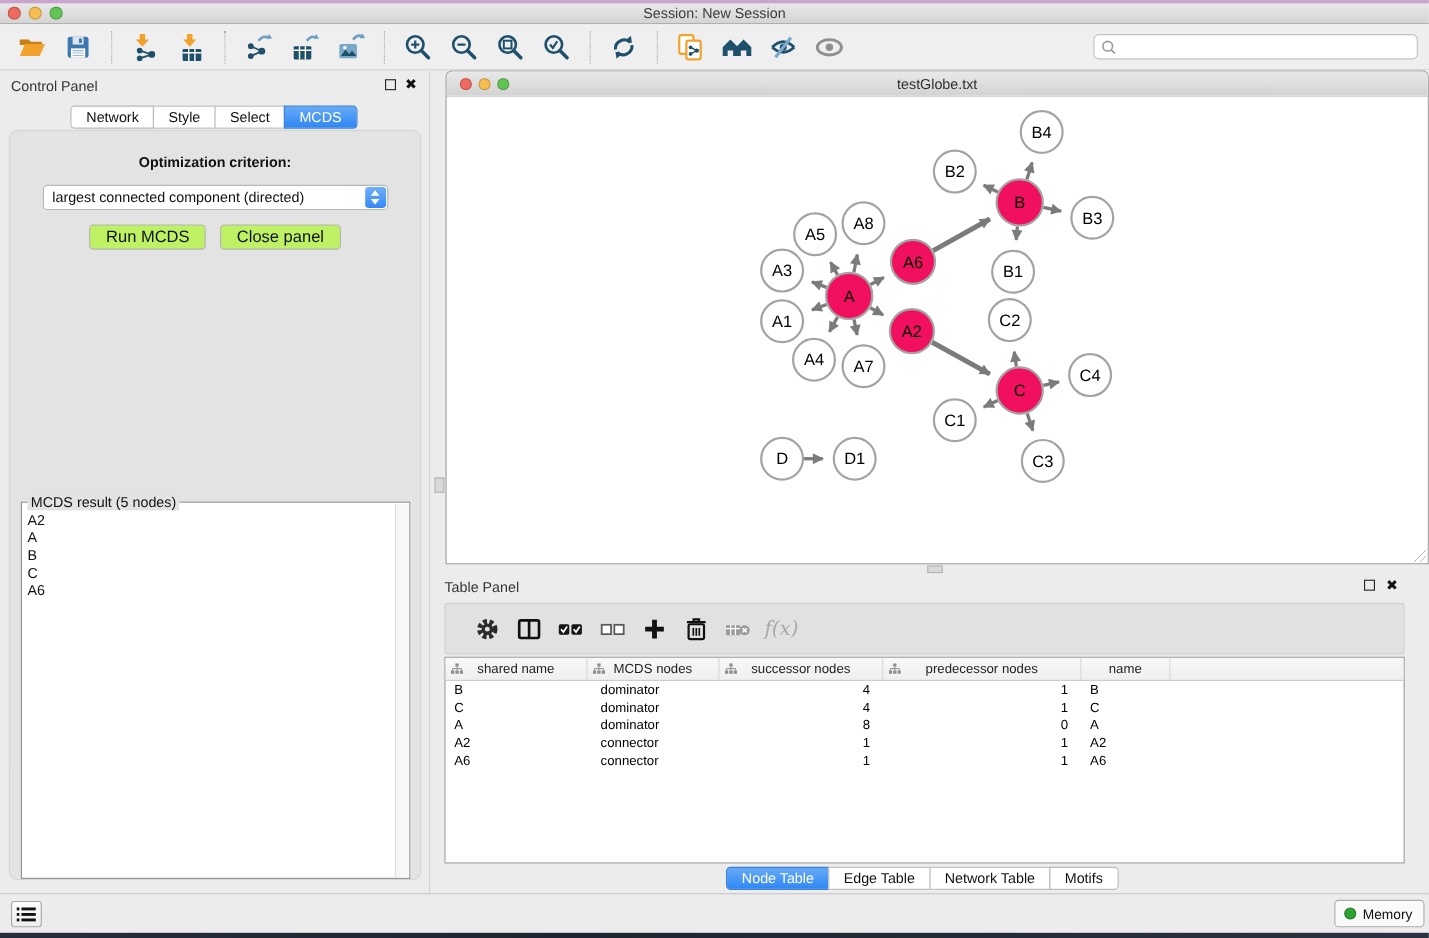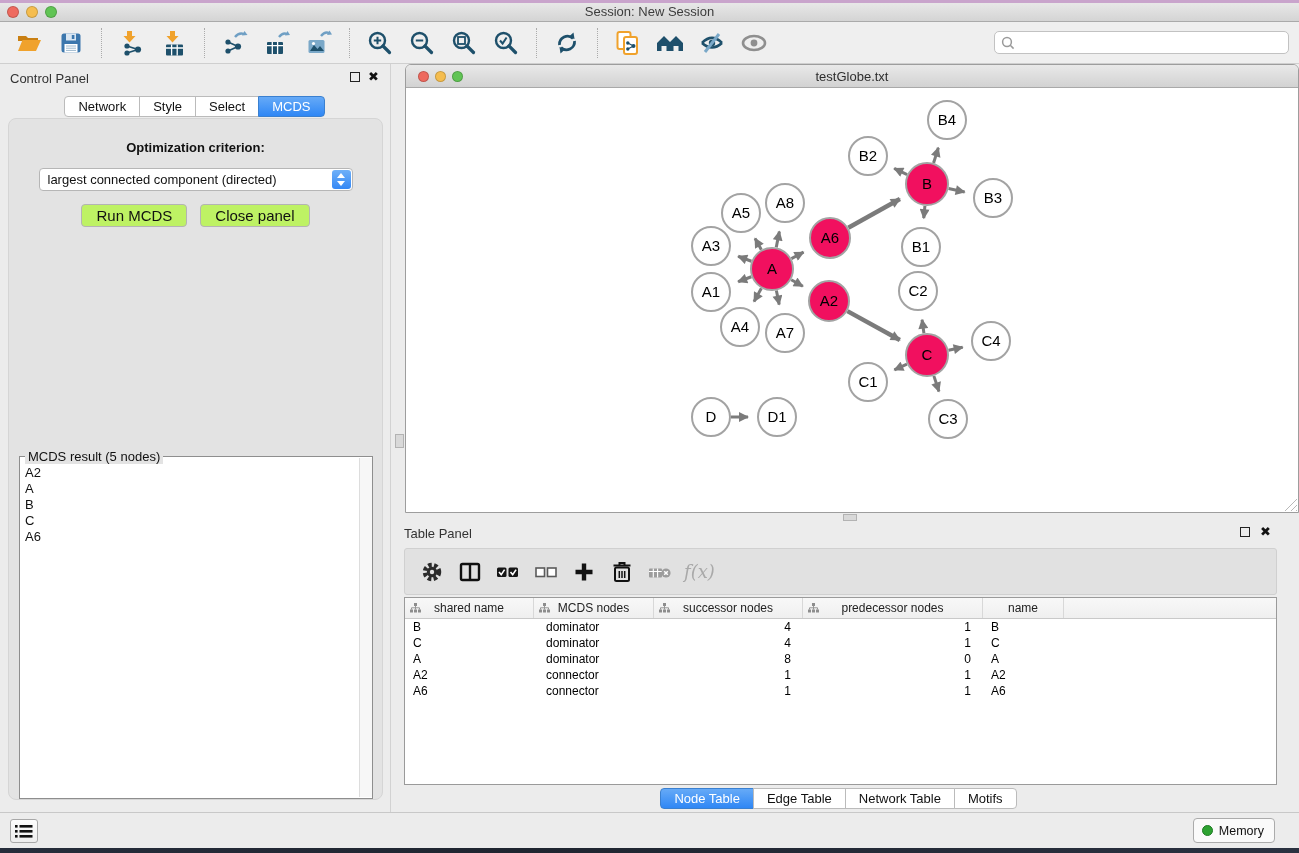--- a/index.html
+++ b/index.html
@@ -68,39 +68,39 @@
   .nw-traffic .light { width:11px; height:11px; }
   .nw-title { position:absolute; left:0; right:0; top:4px; text-align:center; font-size:13px; color:#2e2e2e; }
   .nw-canvas { position:absolute; left:1px; right:1px; top:23px; bottom:1px; background:#fff; }
   .resize-grip { position:absolute; right:1px; bottom:1px; width:14px; height:14px;
     background:repeating-linear-gradient(135deg, transparent 0 3px, #b8b8b8 3px 4px);
     clip-path:polygon(100% 0, 100% 100%, 0 100%); }
 
   
   .table-panel { position:absolute; left:1px; top:456px; width:894px; height:292px; }
   .tp-toolbar { position:absolute; left:12px; top:28px; width:873px; height:47px; background:#e1e1e1;
-    border:1px solid #d0d0d0; border-radius:3px; display:flex; align-items:center; padding-left:9px; }
+    border:1px solid #d0d0d0; border-radius:3px; display:flex; align-items:center; padding-left:20px; }
   .tp-btn { width:36px; height:36px; display:flex; align-items:center; justify-content:center; margin-right:2px; }
   .fx-label { font-family:"DejaVu Serif","Liberation Serif",serif; font-style:italic; font-size:18px; color:#a9a9a9; margin-left:4px; }
   .tp-table { position:absolute; left:12px; top:77px; width:873px; height:188px; background:#fff;
     border:1px solid #9a9a9a; overflow:hidden; }
   .t-header { display:flex; height:21px; background:linear-gradient(#f8f8f8,#efefef); border-bottom:1px solid #c9c9c9; }
   .t-hcell { position:relative; display:flex; align-items:center; justify-content:center;
     font-size:12px; color:#222; border-right:1px solid #d8d8d8; }
   .t-hcell svg { position:absolute; left:5px; top:5px; }
   .t-row { display:flex; height:16px; align-items:center; }
   .t-cell { font-size:12px; color:#000; overflow:hidden; white-space:nowrap; }
   .t-filler { flex:1; }
   .tp-tabs { position:absolute; left:0; right:0; top:268px; display:flex; justify-content:center; }
 
   
   .statusbar { position:absolute; left:0; top:812px; width:1299px; height:36px; background:#ececec; border-top:1px solid #c8c8c8; }
   .list-btn { position:absolute; left:10px; top:6px; width:28px; height:24px; background:linear-gradient(#fdfdfd,#ededed);
     border:1px solid #a8a8a8; border-radius:3px; display:flex; align-items:center; justify-content:center; }
-  .memory-btn { position:absolute; right:24px; top:5px; height:25px; background:#fafafa; border:1px solid #ababab;
+  .memory-btn { position:absolute; right:4px; top:5px; height:25px; background:#fafafa; border:1px solid #ababab;
     border-radius:4px; display:flex; align-items:center; gap:6px; padding:0 10px 0 8px; font-size:12.5px; color:#111; }
   .mem-dot { width:11px; height:11px; border-radius:50%; background:#2da231; border:1px solid #1f7a24; }
   .bottom-strip { position:absolute; left:0; top:848px; width:1299px; height:5px;
     background:linear-gradient(90deg,#262d3b,#1f2530 40%,#2a3140); }
 </style>
 </head>
 <body>
 
 <div class="titlebar">
   <div class="purple"></div>

